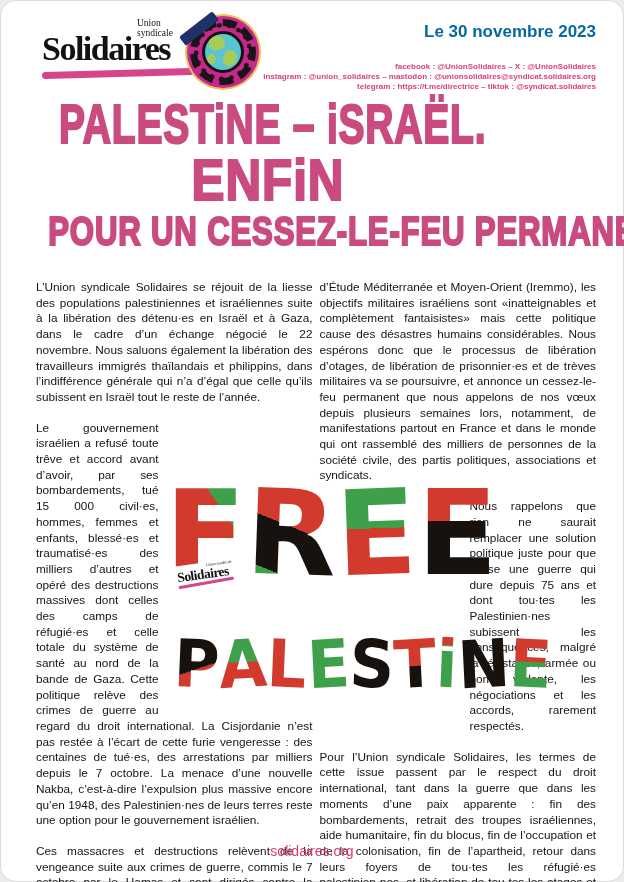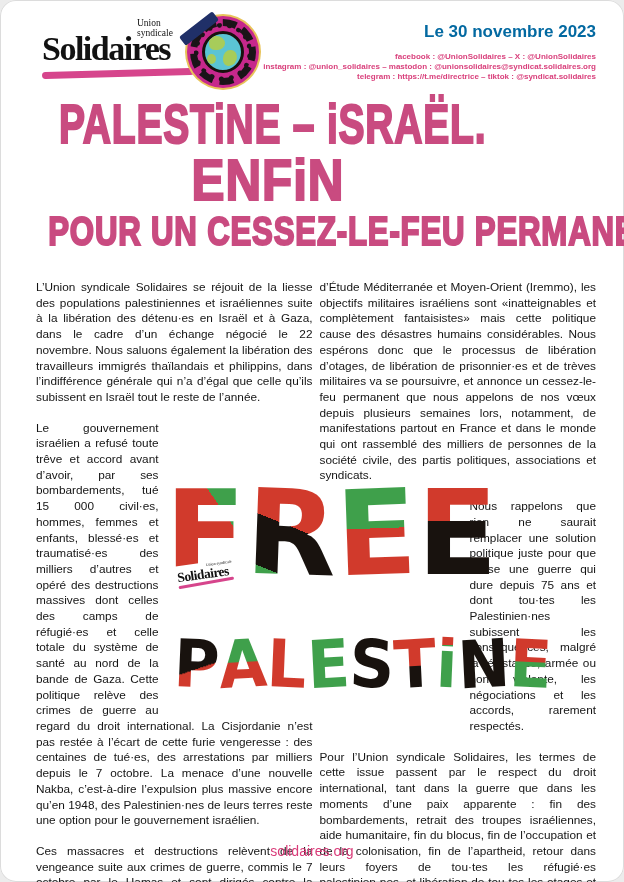--- a/index.html
+++ b/index.html
@@ -26,21 +26,21 @@
   .badge .crowd2{position:absolute;inset:9px;border-radius:50%;border:5px dotted #1a1418;transform:rotate(14deg);}
   .badge .globe{position:absolute;inset:17px;border-radius:50%;background:#5bc4d4;border:3px solid #17120e;
     overflow:hidden;}
   .badge .land1{position:absolute;left:4px;top:2px;width:16px;height:14px;background:#a7cc5a;border-radius:40% 60% 55% 45%;}
   .badge .land2{position:absolute;left:18px;top:16px;width:14px;height:16px;background:#a7cc5a;border-radius:55% 45% 60% 40%;}
   .badge .land3{position:absolute;left:2px;top:20px;width:9px;height:10px;background:#a7cc5a;border-radius:50%;}
   .badge .banner{position:absolute;left:-7px;top:9px;width:42px;height:11px;background:#203068;
     transform:rotate(-38deg);border-radius:2px;}
   .dateblock{position:absolute;right:0;top:8px;text-align:right;}
   .date{font-size:17px;font-weight:700;color:#0369a1;letter-spacing:0;}
-  .social{margin-top:10px;font-size:8px;font-weight:700;color:#d9407c;line-height:10px;}
+  .social{margin-top:20px;font-size:8px;font-weight:700;color:#d9407c;line-height:10px;}
   
   .titles{position:absolute;top:96px;left:0;width:536px;text-align:center;color:#c94b80;}
   .t-line{display:block;font-weight:700;white-space:nowrap;
     -webkit-text-stroke:2px #c94b80;letter-spacing:1px;}
   .t1{font-size:50px;line-height:56px;transform:scale(0.78,1.12);}
   .t2{font-size:52px;line-height:56px;transform:scale(0.95,1.12);}
   .t3{font-size:38px;line-height:46px;transform:scale(0.82,1.05);}
   
   .content{position:absolute;top:268px;left:36px;right:28px;display:flex;gap:7px;}
   .col{width:50%;font-size:11.8px;line-height:15.7px;text-align:justify;}

